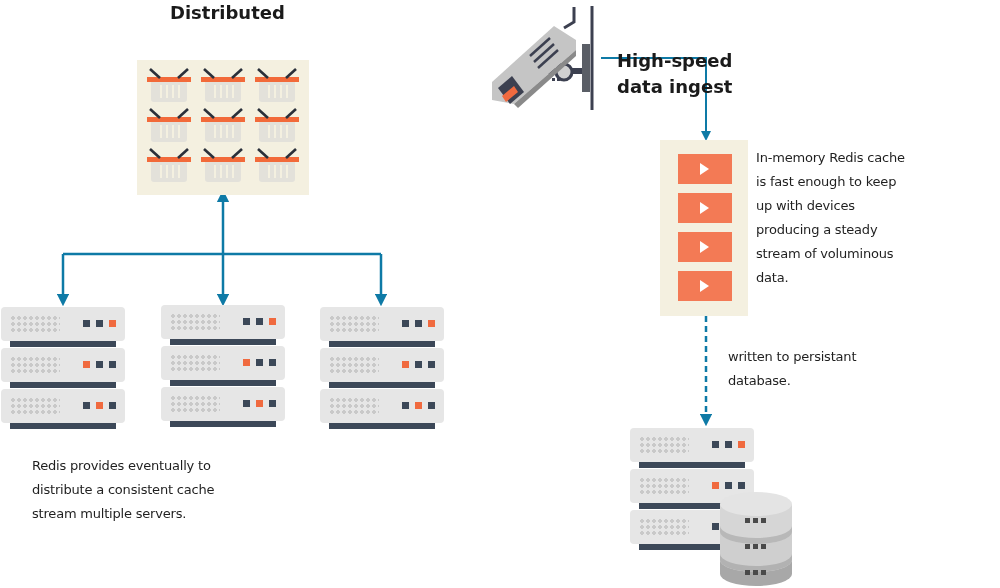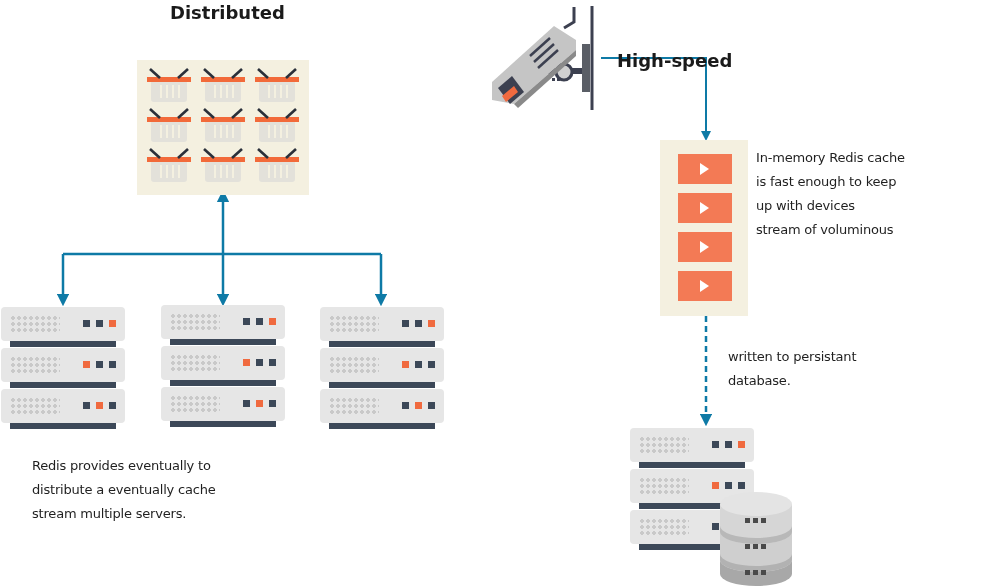--- a/index.html
+++ b/index.html
@@ -224,21 +224,21 @@
         <div class="led" style="left: 82px;"></div>
         <div class="led on" style="left: 95px;"></div>
         <div class="led" style="left: 108px;"></div>
       </div>
       <div class="rail"></div>
     </div>
   </div>
 
 <div class="abs desc" style="left:32px;top:454px;">
   <div>Redis provides eventually to</div>
-  <div>distribute a eventually cache</div>
+  <div>distribute a consistent cache</div>
   <div>stream multiple servers.</div>
 </div>
 
 <svg class="abs" style="left:484px;top:4px;" width="120" height="110" viewBox="0 0 120 110">
   <line x1="108" y1="2" x2="108" y2="106" stroke="#3c4050" stroke-width="3"></line>
   <rect x="98" y="40" width="8" height="48" fill="#5a5e66"></rect>
   <path d="M90 3 L90 18 L80 24" stroke="#3c4050" stroke-width="3" fill="none"></path>
   <rect x="62" y="64" width="36" height="6" fill="#3c4050"></rect>
   <circle cx="80" cy="68" r="8" fill="#d0d0d0" stroke="#3c4050" stroke-width="3"></circle>
   <polygon points="8,78 70,22 92,36 92,46 30,100 8,96" fill="#c5c5c5"></polygon>
@@ -247,20 +247,21 @@
   <polygon points="18,92 30,82 34,88 22,98" fill="#f06a3f"></polygon>
   <line x1="46" y1="52" x2="66" y2="34" stroke="#3c4050" stroke-width="2.5"></line>
   <line x1="50" y1="58" x2="70" y2="40" stroke="#3c4050" stroke-width="2.5"></line>
   <line x1="54" y1="64" x2="74" y2="46" stroke="#3c4050" stroke-width="2.5"></line>
   <rect x="68" y="74" width="3" height="3" fill="#3c4050"></rect>
     <rect x="73" y="74" width="3" height="3" fill="#3c4050"></rect>
 </svg>
 
 <div class="abs title" style="left:617px;top:12px;margin-top:36px;">
   <div>High-speed</div>
+  <div>data ingest</div>
 </div>
 
 <div class="panel" style="left:660px;top:140px;width:88px;height:176px;" id="cache-panel">
     <div class="cache-block" style="top: 14px;">
       <div class="play"></div>
     </div>
     <div class="cache-block" style="top: 53px;">
       <div class="play"></div>
     </div>
     <div class="cache-block" style="top: 92px;">
@@ -268,21 +269,23 @@
     </div>
     <div class="cache-block" style="top: 131px;">
       <div class="play"></div>
     </div>
   </div>
 
 <div class="abs desc" style="left:756px;top:146px;" id="cache-desc">
     <div>In-memory Redis cache</div>
     <div>is fast enough to keep</div>
     <div>up with devices</div>
+    <div>producing a steady</div>
     <div>stream of voluminous</div>
+    <div>data.</div>
   </div>
 
 <div class="abs desc" style="left:728px;top:345px;" id="persist-desc">
     <div>written to persistant</div>
     <div>database.</div>
   </div>
 
 <div id="db-server">
     <div class="server" style="left: 630px; top: 428px;">
       <div class="unit">

